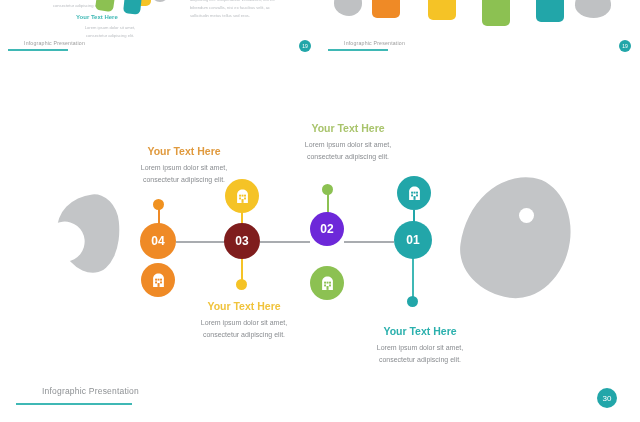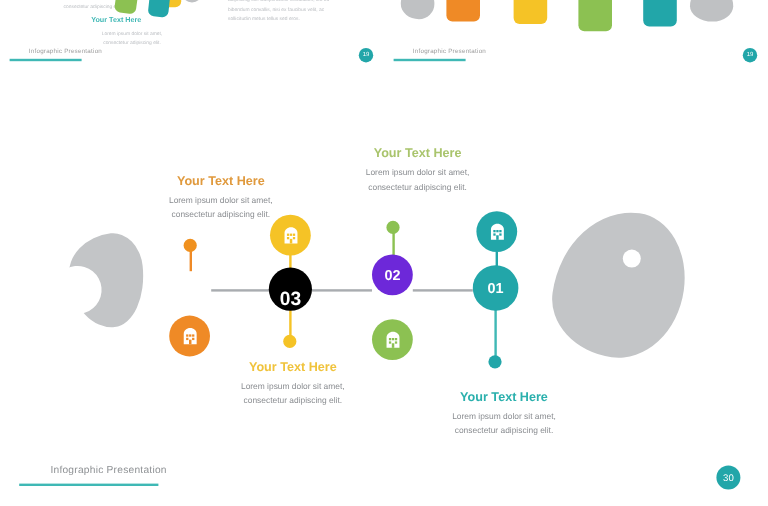--- a/index.html
+++ b/index.html
@@ -269,20 +269,23 @@
   <div class="blob-tail"></div>
   <div class="blob-body"></div>
   <div class="blob-eye"></div>
 
   <div class="spine" style="left:176px; top:179px; width:54px;"></div>
   <div class="spine" style="left:260px; top:179px; width:50px;"></div>
   <div class="spine" style="left:344px; top:179px; width:50px;"></div>
 
   <div class="stalk" style="left:158px; top:142px; height:22px; background:#ef8a26;"></div>
   <div class="stalk-dot" style="left:153px; top:137px; width:11px; height:11px; background:#f0911f;"></div>
+  <div class="node" style="left:140px; top:161px; width:36px; height:36px; background:#ef8a26; font-size:12px;">
+    <span>04</span>
+  </div>
   <div class="icon-bubble" style="left:141px; top:201px; width:34px; height:34px; background:#ef8a26;">
     <svg width="17" height="17" viewBox="0 0 24 24">
       <path fill="#ffffff" d="M12 2C7.8 2 4.4 5 4.4 8.8V21h15.2V8.8C19.6 5 16.2 2 12 2z"></path>
       <rect x="7.2" y="9.4" width="2.7" height="2.7" fill="#ef8a26"></rect>
       <rect x="10.7" y="9.4" width="2.7" height="2.7" fill="#ef8a26"></rect>
       <rect x="14.2" y="9.4" width="2.7" height="2.7" fill="#ef8a26"></rect>
       <rect x="7.2" y="13.4" width="2.7" height="2.7" fill="#ef8a26"></rect>
       <rect x="14.2" y="13.4" width="2.7" height="2.7" fill="#ef8a26"></rect>
       <rect x="10.6" y="15.6" width="2.9" height="5.4" fill="#ef8a26"></rect>
     </svg>
@@ -293,21 +296,21 @@
     <svg width="17" height="17" viewBox="0 0 24 24">
       <path fill="#ffffff" d="M12 2C7.8 2 4.4 5 4.4 8.8V21h15.2V8.8C19.6 5 16.2 2 12 2z"></path>
       <rect x="7.2" y="9.4" width="2.7" height="2.7" fill="#f5c326"></rect>
       <rect x="10.7" y="9.4" width="2.7" height="2.7" fill="#f5c326"></rect>
       <rect x="14.2" y="9.4" width="2.7" height="2.7" fill="#f5c326"></rect>
       <rect x="7.2" y="13.4" width="2.7" height="2.7" fill="#f5c326"></rect>
       <rect x="14.2" y="13.4" width="2.7" height="2.7" fill="#f5c326"></rect>
       <rect x="10.6" y="15.6" width="2.9" height="5.4" fill="#f5c326"></rect>
     </svg>
   </div>
-  <div class="node" style="left:224px; top:161px; width:36px; height:36px; background:#000000; font-size:16px;align-items:flex-end;">
+  <div class="node" style="left:224px; top:161px; width:36px; height:36px; background:#7f1d1d; font-size:12px;">
     <span>03</span>
   </div>
   <div class="stalk" style="left:241px; top:195px; height:26px; background:#f5c326;"></div>
   <div class="stalk-dot" style="left:236px; top:217px; width:11px; height:11px; background:#f5c326;"></div>
 
   <div class="stalk" style="left:327px; top:128px; height:36px; background:#8cc152;"></div>
   <div class="stalk-dot" style="left:322px; top:122px; width:11px; height:11px; background:#8cc152;"></div>
   <div class="node" style="left:310px; top:150px; width:34px; height:34px; background:#6d28d9; font-size:12px;">
     <span>02</span>
   </div>

